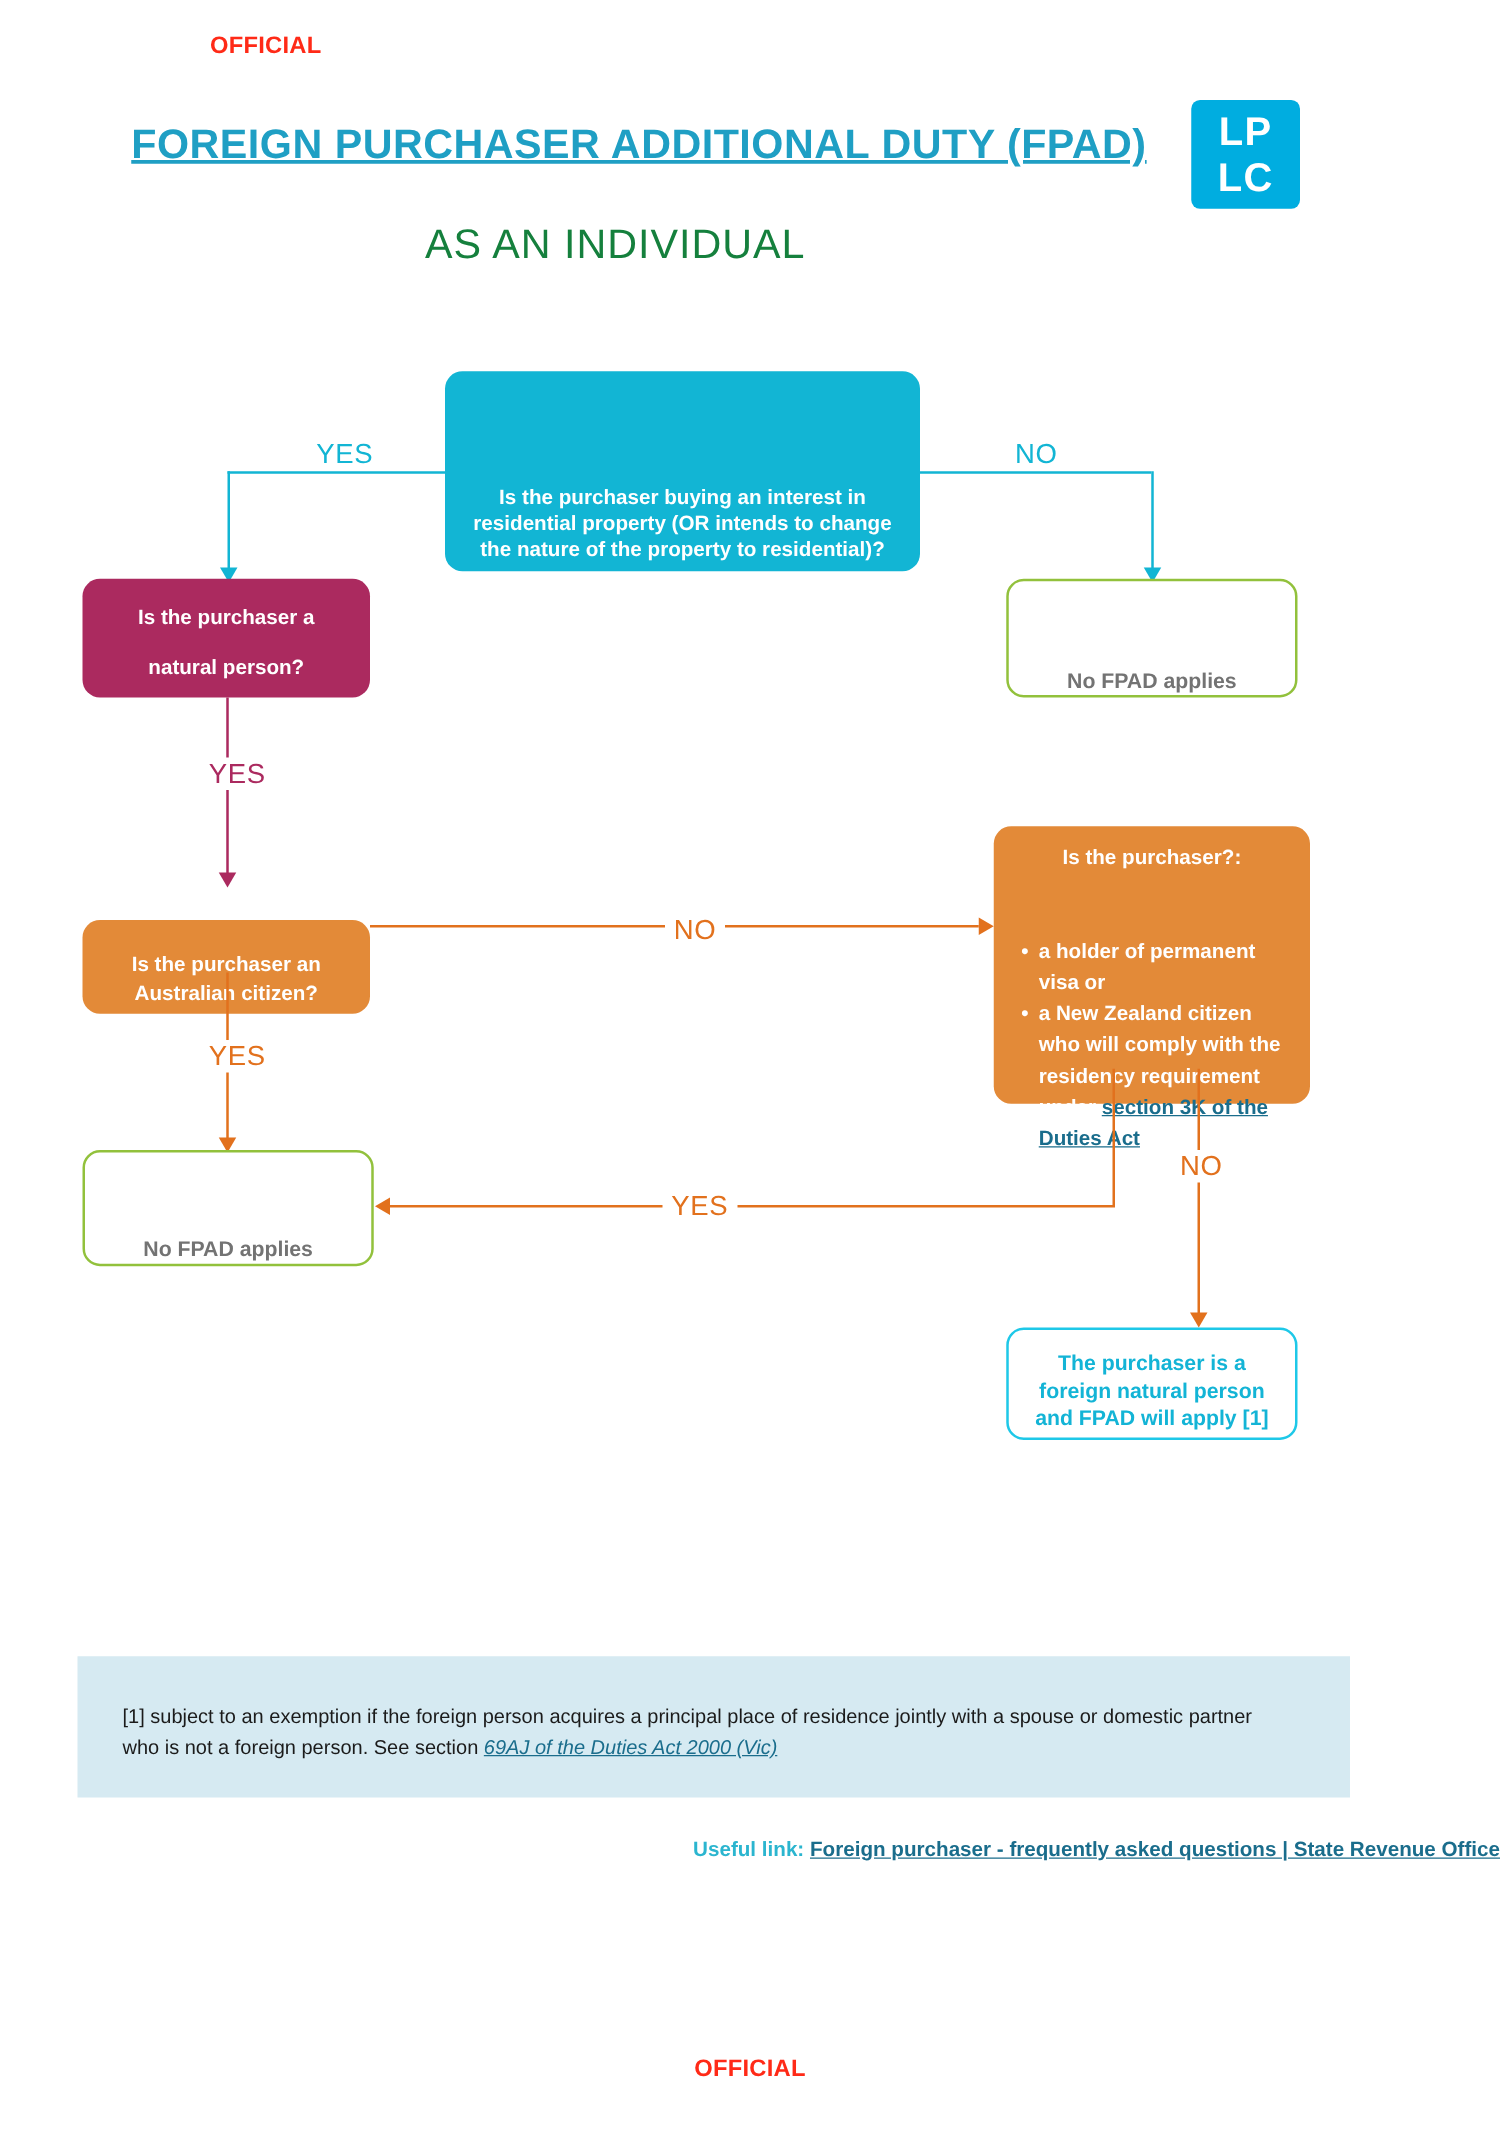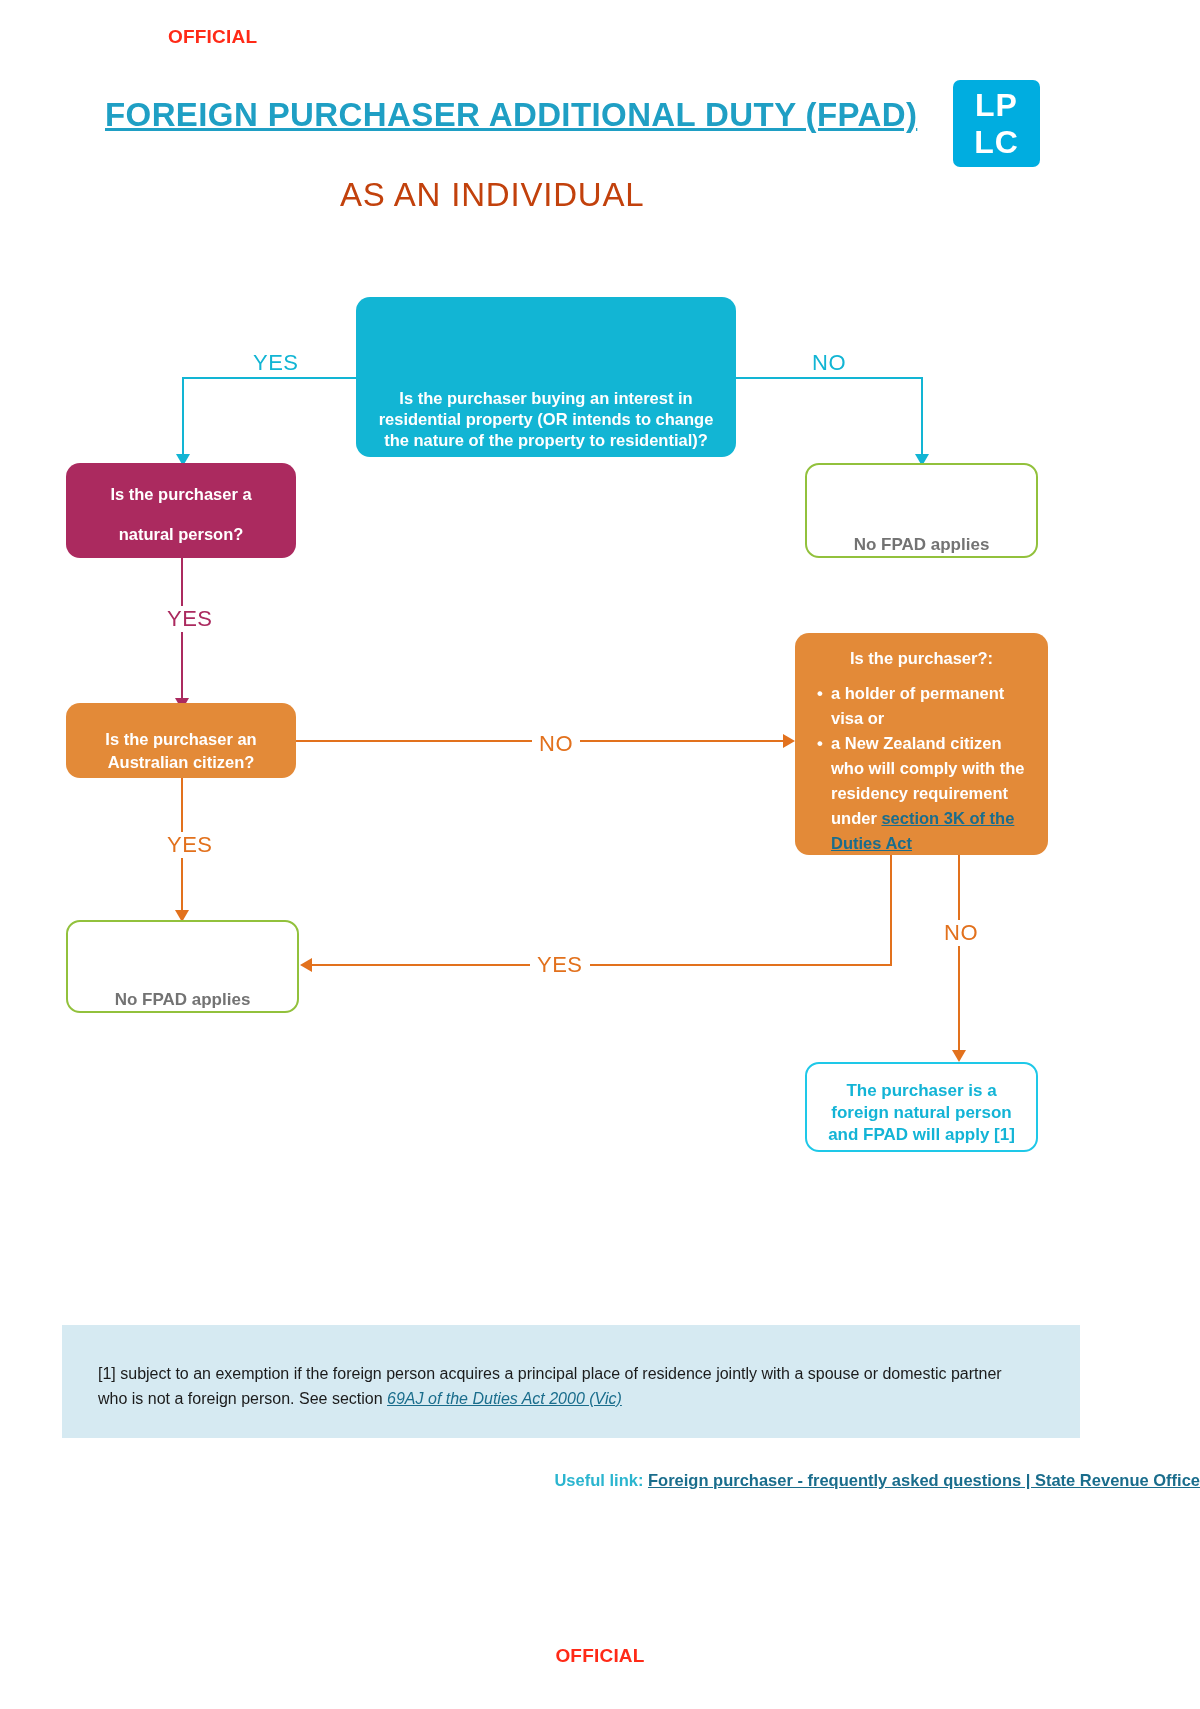--- a/index.html
+++ b/index.html
@@ -51,21 +51,21 @@
     color: #1f9fc4;
     letter-spacing: 0.4px;
     white-space: nowrap;
     text-decoration: underline;
   }
   .title-sub {
     position: absolute;
     left: 340px;
     top: 176px;
     font-size: 33px;
-    color: #c2410c;
+    color: #15803d;
     letter-spacing: 0.8px;
     white-space: nowrap;
   }
 
   
   .logo {
     position: absolute;
     left: 953px;
     top: 80px;
     width: 87px;
@@ -268,26 +268,26 @@
   </div>
 
   <div class="box box-out-green" style="left:805px; top:463px; width:233px; height:95px;">
     <div>No FPAD applies</div>
   </div>
 
   <div class="ln v" style="left:181px; top:558px; height:145px; border-left-width:2.5px; border-left-color:#ab2a5f;"></div>
   <div class="arrowhead ah-down" style="left:175px; top:698px; border-top:12px solid #ab2a5f;"></div>
   <div class="elabel" style="left:160px; top:606px; color:#ab2a5f;">YES</div>
 
-  <div class="box box-q-orange" style="left:66px; top:703px; width:230px; height:75px;">
+  <div class="box box-q-orange" style="left:66px; top:736px; width:230px; height:75px;">
     <div>Is the purchaser an</div>
     <div>Australian citizen?</div>
   </div>
 
-  <div class="box box-q-orange" style="left:795px; top:633px; width:253px; height:222px; justify-content:flex-start; padding-top:14px;">
+  <div class="box box-q-orange" style="left:795px; top:661px; width:253px; height:222px; justify-content:flex-start; padding-top:14px;gap:40px;">
     <div class="orange-title">Is the purchaser?:</div>
     <ul class="orange-list">
       <li>
         <span>a holder of permanent visa or</span>
       </li>
       <li>
         <span>a New Zealand citizen who will comply with the residency requirement under </span><a class="lnk-teal-dark" href="#">section 3K of the Duties Act</a>
       </li>
     </ul>
   </div>

